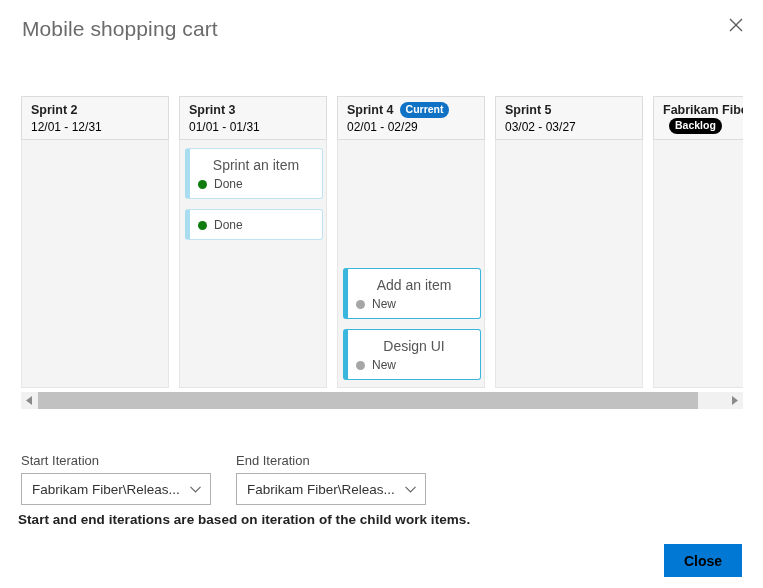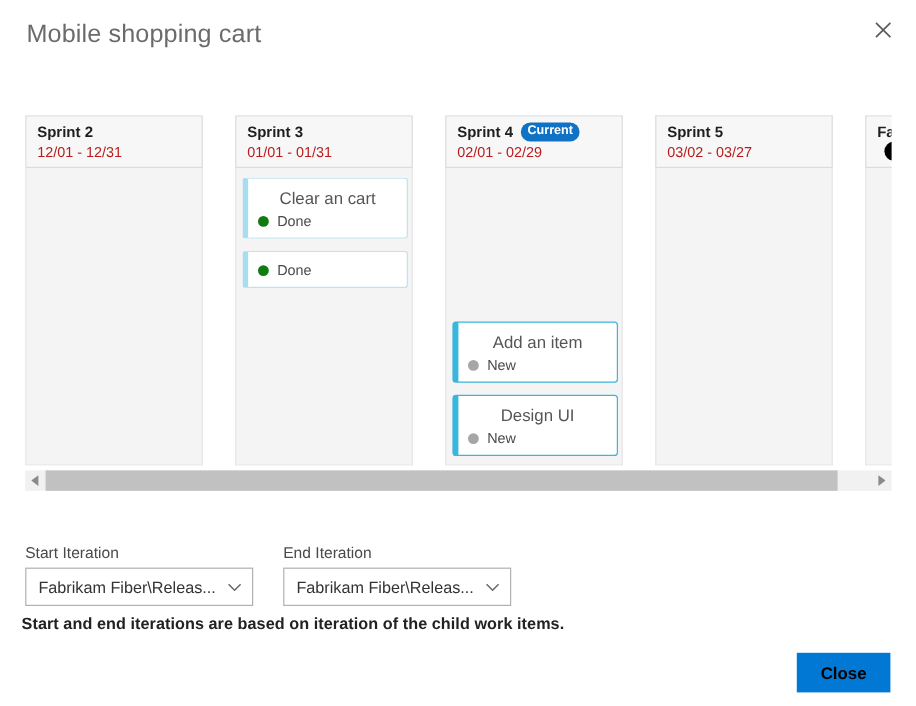--- a/index.html
+++ b/index.html
@@ -58,21 +58,21 @@
   .board-track {
     display: flex;
     align-items: flex-start;
     height: 292px;
   }
   .column {
     width: 148px;
     flex: 0 0 148px;
     height: 292px;
     position: relative;
-    margin-right: 27px;
+    margin-right: 10px;
   }
   .column:last-child { margin-right: 0; }
 
   .col-header {
     box-sizing: border-box;
     width: 148px;
     height: 44px;
     border: 1px solid #dcdcdc;
     background: #f7f7f7;
     padding: 5px 9px 0 9px;
@@ -82,21 +82,21 @@
     align-items: center;
     flex-wrap: wrap;
     font-size: 12.5px;
     font-weight: bold;
     color: #1f1f1f;
     line-height: 16px;
   }
   .col-name { white-space: nowrap; }
   .col-dates {
     font-size: 12px;
-    color: #b91c1c;
+    color: #000000;
     line-height: 16px;
     margin-top: 1px;
   }
   .badge {
     display: inline-block;
     margin-left: 6px;
     padding: 1px 6px 2px 6px;
     border-radius: 9px;
     font-size: 10.5px;
     font-weight: bold;
@@ -295,21 +295,21 @@
       </div>
       <div class="column">
         <div class="col-header">
           <div class="col-header-line1">
             <span class="col-name">Sprint 3</span>
           </div>
           <div class="col-dates">01/01 - 01/31</div>
         </div>
         <div class="col-body">
           <div class="card">
-            <div class="card-title">Clear an cart</div>
+            <div class="card-title">Sprint an item</div>
             <div class="card-state">
               <span class="state-dot" style="background: rgb(16, 124, 16);"></span>
               <span class="state-label">Done</span>
             </div>
           </div>
           <div class="card">
             <div class="card-state">
               <span class="state-dot" style="background: rgb(16, 124, 16);"></span>
               <span class="state-label">Done</span>
             </div>

